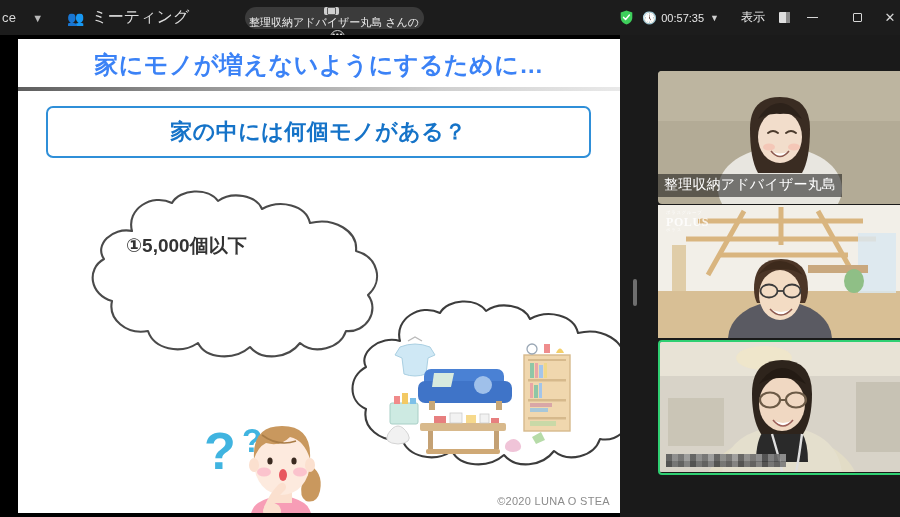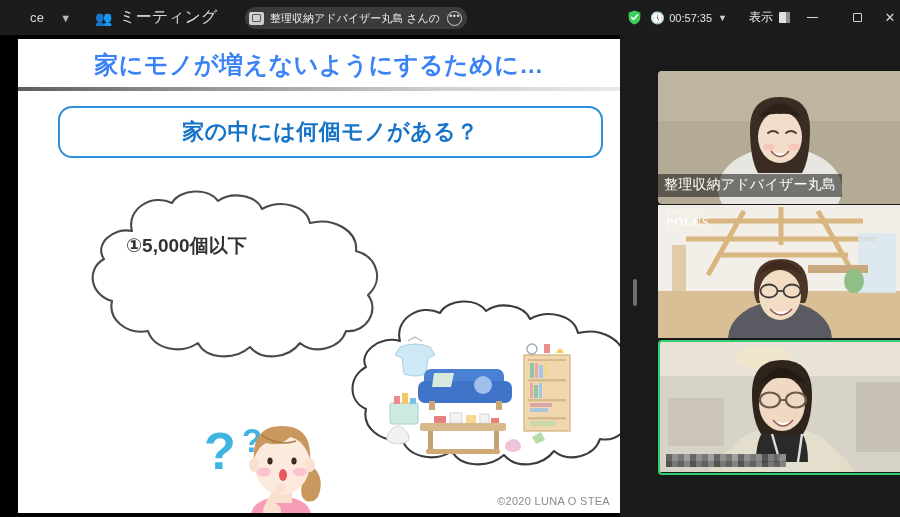--- a/index.html
+++ b/index.html
@@ -9,36 +9,36 @@
     font-family: "Liberation Sans", "DejaVu Sans", sans-serif;
     overflow: hidden;
   }
   #app { position: relative; width: 900px; height: 517px; background: #141414; }
 
   
   #titlebar {
     position: absolute; left: 0; top: 0; width: 900px; height: 35px;
     background: #1c1c1c; display: flex; align-items: center;
   }
-  .tb-left { display: flex; align-items: center; height: 35px; padding-left: 12px; margin-left: 16px; }
+  .tb-left { display: flex; align-items: center; height: 35px; padding-left: 0; }
   .tb-ws {
     color: #d8d8d8; font-size: 13px; letter-spacing: .2px;
     padding-left: 2px;
   }
   .tb-chev {
     color: #b9b9b9; font-size: 11px; margin-left: 16px; margin-top: 1px;
   }
   .tb-meet { display: flex; align-items: center; margin-left: 24px; }
   .tb-meet .glyph { color: #e6e6e6; font-size: 14px; margin-right: 7px; line-height: 1; }
   .tb-meet .txt { color: #dcdcdc; font-size: 16px; }
 
   .share-pill {
     position: absolute; left: 245px; top: 7px; height: 22px;
     background: #3b3b3b; border-radius: 11px;
-    display: flex; align-items: center; padding: 0 5px 0 4px;
+    display: flex; align-items: center; padding: 0 5px 0 4px; flex-direction: column;
   }
   .share-pill .sp-icon {
     width: 15px; height: 13px; border-radius: 2px;
     background: #cfcfcf; position: relative; margin-right: 6px;
     display: flex; align-items: center; justify-content: center;
   }
   .share-pill .sp-icon::after {
     content: ""; width: 7px; height: 6px; border: 1.2px solid #5a5a5a; border-radius: 1px;
   }
   .share-pill .sp-text { color: #ededed; font-size: 11px; white-space: nowrap; }
@@ -54,21 +54,21 @@
     display: flex; align-items: center;
   }
   .shield {
     width: 13px; height: 15px; margin-right: 9px; position: relative;
   }
   .shield svg { display: block; }
   .timer { display: flex; align-items: center; color: #e6e6e6; font-size: 11px; }
   .timer .clock { font-size: 12px; margin-right: 4px; line-height: 1; }
   .timer .t-chev { font-size: 9px; margin-left: 6px; color: #cfcfcf; }
   .display-btn { display: flex; align-items: center; margin-left: 22px; }
-  .display-btn .d-txt { color: #ececec; font-size: 12px; margin-right: 6px; }
+  .display-btn .d-txt { color: #ececec; font-size: 12px; margin-right: 14px; }
   .display-btn .d-ico {
     width: 11px; height: 11px; background: #e0e0e0; position: relative; border-radius: 1px;
   }
   .display-btn .d-ico::after {
     content: ""; position: absolute; right: 0; top: 0; width: 4px; height: 11px; background: #8d8d8d;
   }
   .wbtn {
     width: 45px; height: 35px; display: flex; align-items: center; justify-content: center;
     color: #dcdcdc; font-size: 12px;
   }
@@ -91,22 +91,22 @@
   }
   .slide-title {
     position: absolute; left: 0; top: 10px; width: 602px; text-align: center;
     font-size: 24px; font-weight: bold; color: #3b82f6; letter-spacing: .5px;
   }
   .title-rule {
     position: absolute; left: 0; top: 48px; width: 602px; height: 4px;
     background: linear-gradient(to right, #5e5e5e 0%, #8d8d8d 25%, #cfcfcf 70%, #e9e9e9 100%);
   }
   .q-box {
-    position: absolute; left: 40px; top: 67px; width: 545px; height: 52px;
-    border: 2.2px solid #2f8fd8; border-radius: 14px; background: #fff;
+    position: absolute; left: 28px; top: 67px; width: 545px; height: 52px;
+    border: 2.2px solid #2f8fd8; border-radius: 7px; background: #fff;
     display: flex; align-items: center; justify-content: center;
   }
   .q-box .q-text { font-size: 22px; font-weight: bold; color: #1573c8; letter-spacing: .5px; }
 
   .cloud-left { position: absolute; left: 56px; top: 150px; width: 320px; height: 175px; }
   .cloud-left svg { position: absolute; left: 0; top: 0; }
   .opts {
     position: absolute; left: 52px; top: 44px; width: 250px;
     font-size: 19px; font-weight: bold; color: #333; line-height: 1.38;
   }

